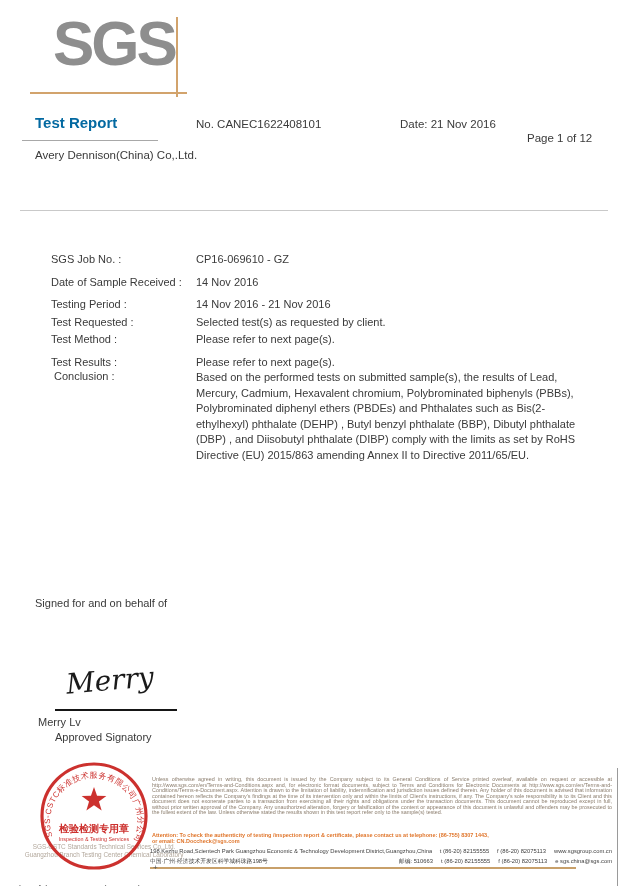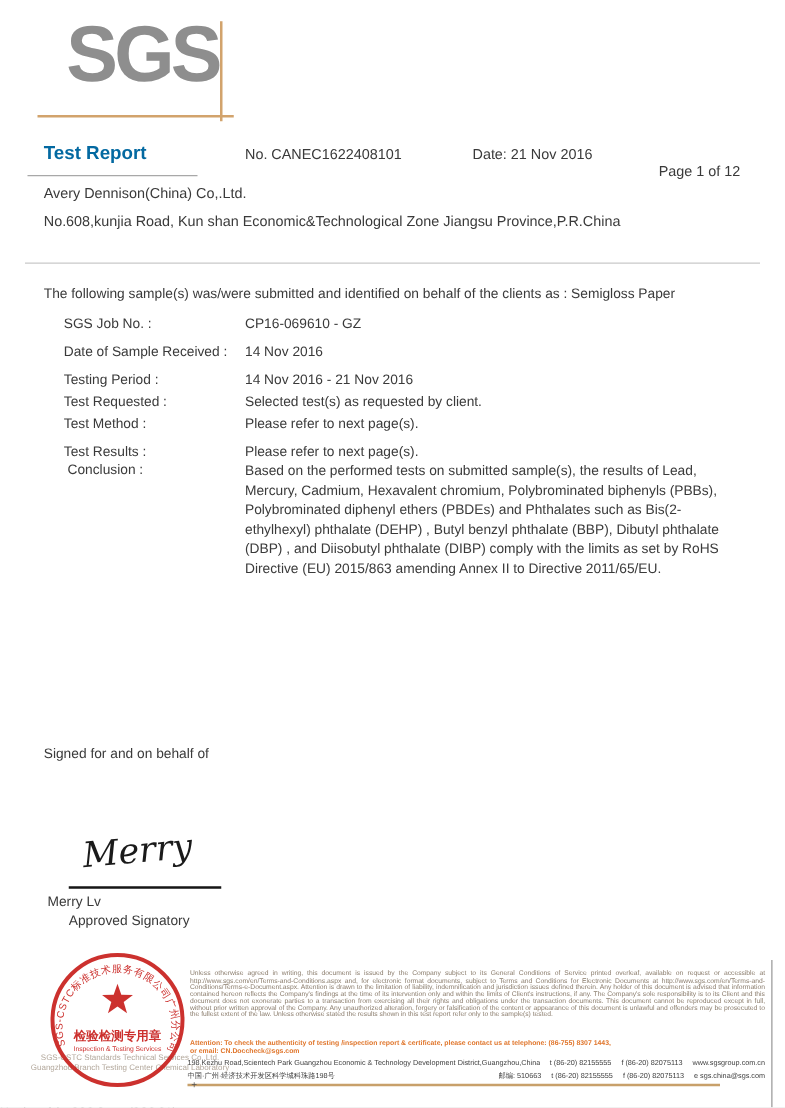--- a/index.html
+++ b/index.html
@@ -14,21 +14,21 @@
     position:absolute; left:53px; top:8px;
     font-size:62px; font-weight:bold; color:#8e8e8e;
     letter-spacing:-3px; transform:scaleY(1.02);
   }
   .logo-hline{ position:absolute; left:30px; top:92px; width:157px; height:2px; background:#d2a36c; }
   .logo-vline{ position:absolute; left:176px; top:17px; width:2px; height:80px; background:#d2a36c; }
   
   .title{ position:absolute; left:35px; top:114px; font-size:15px; font-weight:bold; color:#0369a1; }
   .title-underline{ position:absolute; left:22px; top:140px; width:136px; height:1px; background:#a8a8a8; }
   .report-no{ position:absolute; left:196px; top:118px; font-size:11.5px; }
-  .report-date{ position:absolute; left:378px; top:118px; font-size:11.5px; }
+  .report-date{ position:absolute; left:400px; top:118px; font-size:11.5px; }
   .report-page{ position:absolute; left:527px; top:118px; font-size:11.5px;margin-top:14px; }
   .client-name{ position:absolute; left:35px; top:149px; font-size:11.5px; }
   .client-address{ position:absolute; left:35px; top:172px; font-size:11.5px; }
   .divider{ position:absolute; left:20px; top:210px; width:588px; height:1px; background:#c9c9c9; }
   
   .sample-intro{ position:absolute; left:35px; top:229px; font-size:11px; }
   .info-row{ position:absolute; left:0; width:628px; font-size:11px; }
   .info-row .lbl{ position:absolute; left:35px; white-space:nowrap;margin-left:16px; }
   .info-row .val{ position:absolute; left:196px; white-space:nowrap; }
   .r1{ top:253px; } .r2{ top:276px; } .r3{ top:298px; }
@@ -84,24 +84,22 @@
   <div class="logo-hline"></div>
   <div class="logo-vline"></div>
 
   <div class="title">Test Report</div>
   <div class="title-underline"></div>
   <div class="report-no">No. CANEC1622408101</div>
   <div class="report-date">Date: 21 Nov 2016</div>
   <div class="report-page">Page 1 of 12</div>
 
   <div class="client-name">Avery Dennison(China) Co,.Ltd.</div>
-  <div class="client-address">No.608,kunjia Road, Kun shan Economic&amp;Technological Zone Jiangsu Province,P.R.China</div>
   <div class="divider"></div>
 
-  <div class="sample-intro">The following sample(s) was/were submitted and identified on behalf of the clients as : Semigloss Paper</div>
 
   <div class="info-row r1">
     <span class="lbl">SGS Job No. :</span>
     <span class="val">CP16-069610 - GZ</span>
   </div>
   <div class="info-row r2">
     <span class="lbl">Date of Sample Received :</span>
     <span class="val">14 Nov 2016</span>
   </div>
   <div class="info-row r3">

